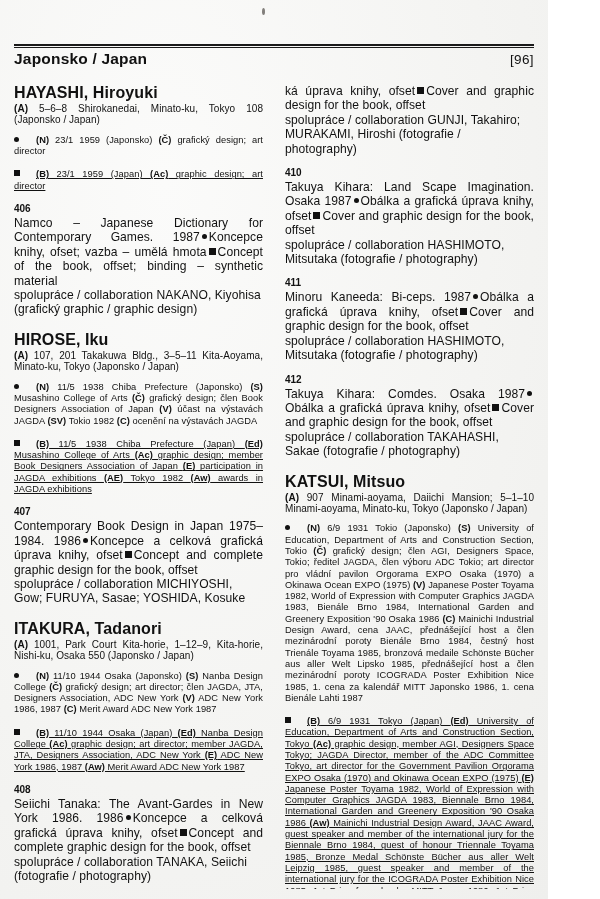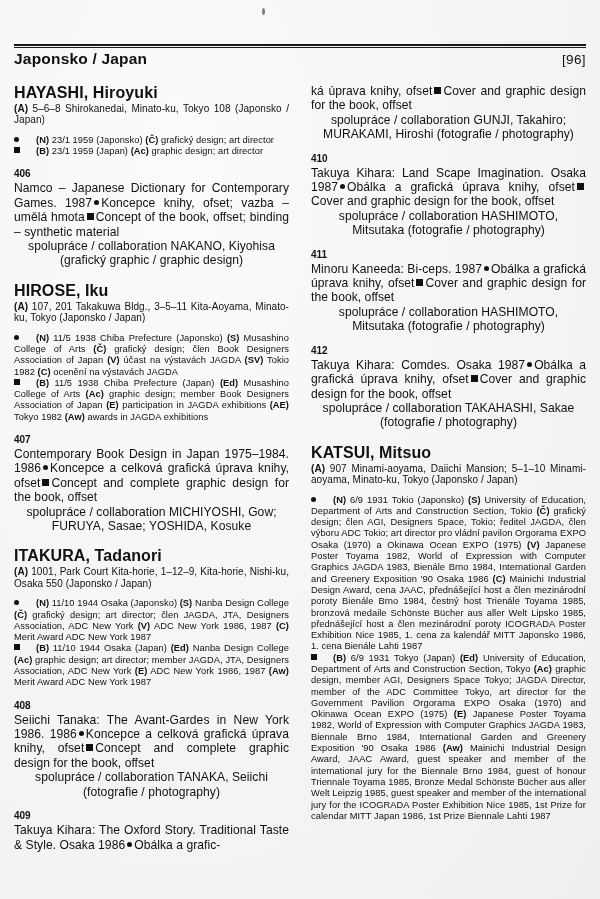--- a/index.html
+++ b/index.html
@@ -9,21 +9,21 @@
   }
   body {
     width: 600px;
     height: 899px;
     overflow: hidden;
     font-family: "Liberation Sans", sans-serif;
     color: #111111;
   }
   .page {
     position: relative;
-    width: 600px;
+    width: 548px;
     height: 899px;
     background:
       radial-gradient(ellipse at 30% 20%, #fbfbfa 0%, #f4f4f2 60%, #efefed 100%);
     box-sizing: border-box;
     padding: 0 8px;
   }
   .speck {
     position: absolute;
     left: 262px;
     top: 8px;
@@ -100,21 +100,21 @@
     letter-spacing: .05px;
   }
   .bio {
     font-size: 9.3px;
     line-height: 11.3px;
     text-align: justify;
     margin: 0;
     letter-spacing: .05px;
   }
   .bio-group { margin-top: 9px; }
-  .bio + .bio { margin-top: 0; }
+  .bio + .bio { margin-top: 12px; text-decoration: underline; }
   .marker {
     display: inline-block;
     width: 22px;
     text-align: left;
     vertical-align: baseline;
   }
   .dot::before {
     content: "";
     display: inline-block;
     width: 5px; height: 5px;
@@ -138,21 +138,21 @@
     line-height: 13px;
     margin: 0 0 1px 0;
   }
   .work-text {
     font-size: 12.1px;
     line-height: 14.4px;
     text-align: justify;
     margin: 0;
     letter-spacing: .05px;
   }
-  .work-text.nojust { text-align: center; }
+  .work-text.nojust { text-align: left; }
   .glyph-dot::before {
     content: "";
     display: inline-block;
     width: 5px; height: 5px;
     border-radius: 50%;
     background: #111;
     vertical-align: 2px;
     margin: 0 2px;
   }
   .glyph-sq::before {

